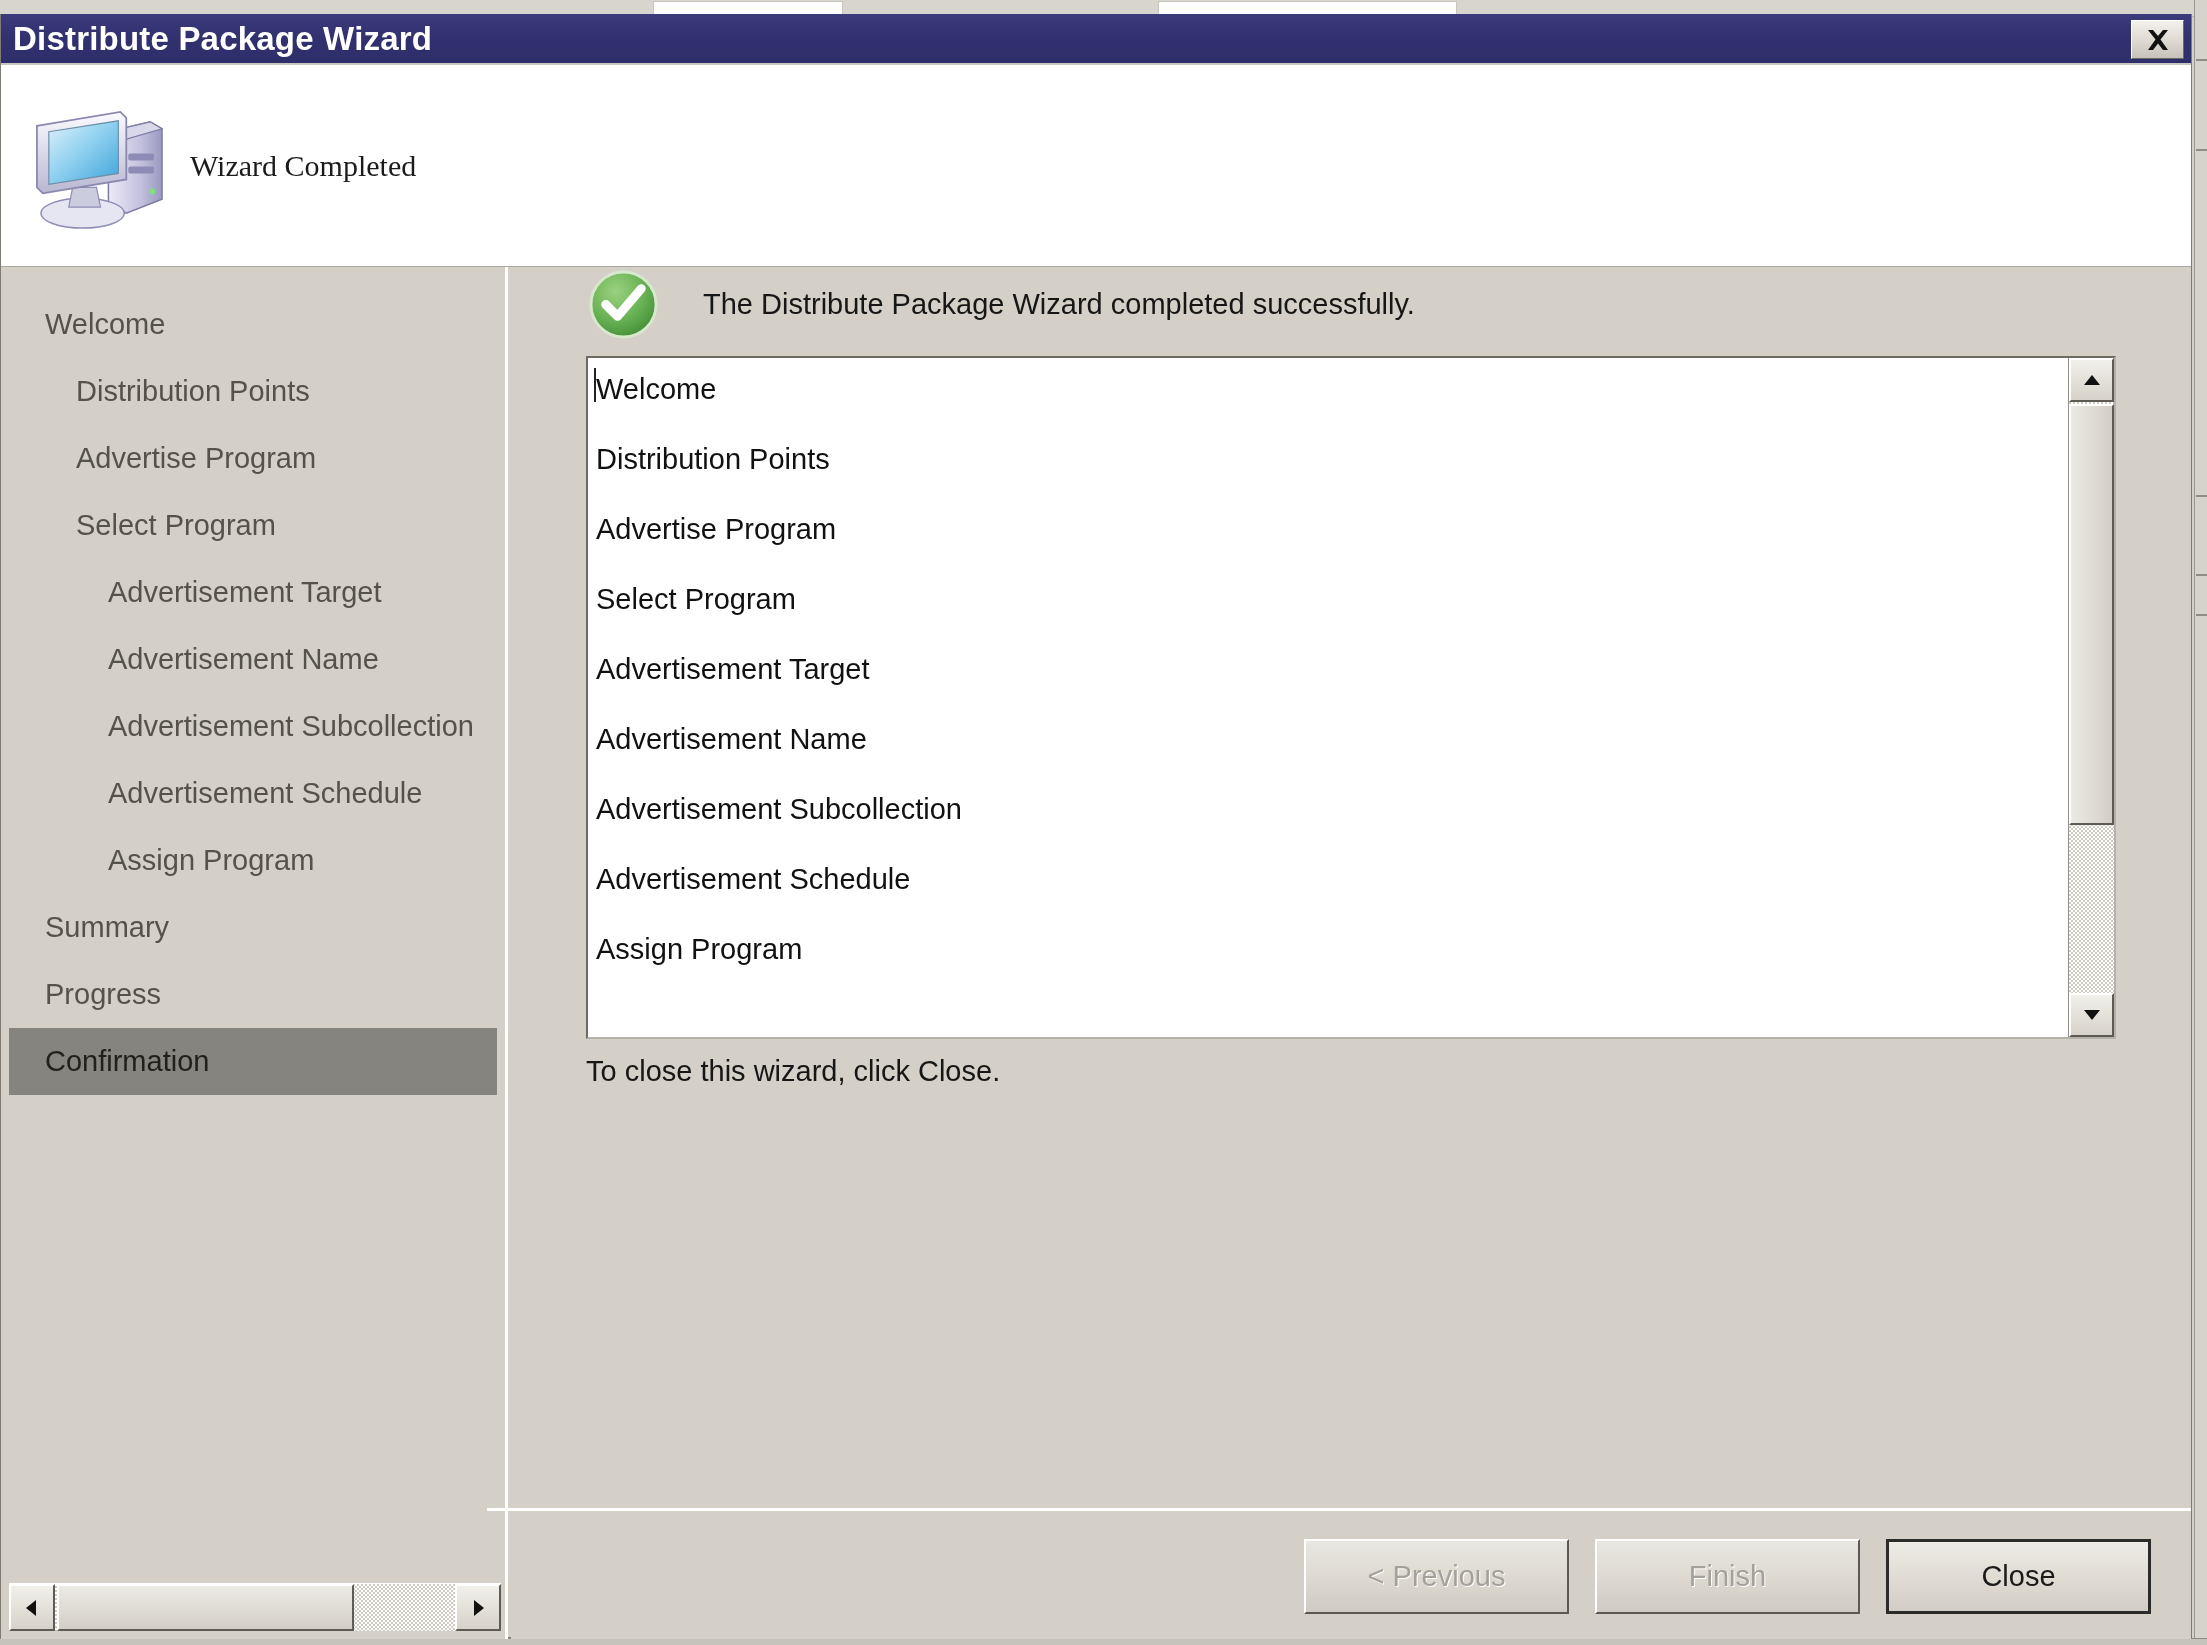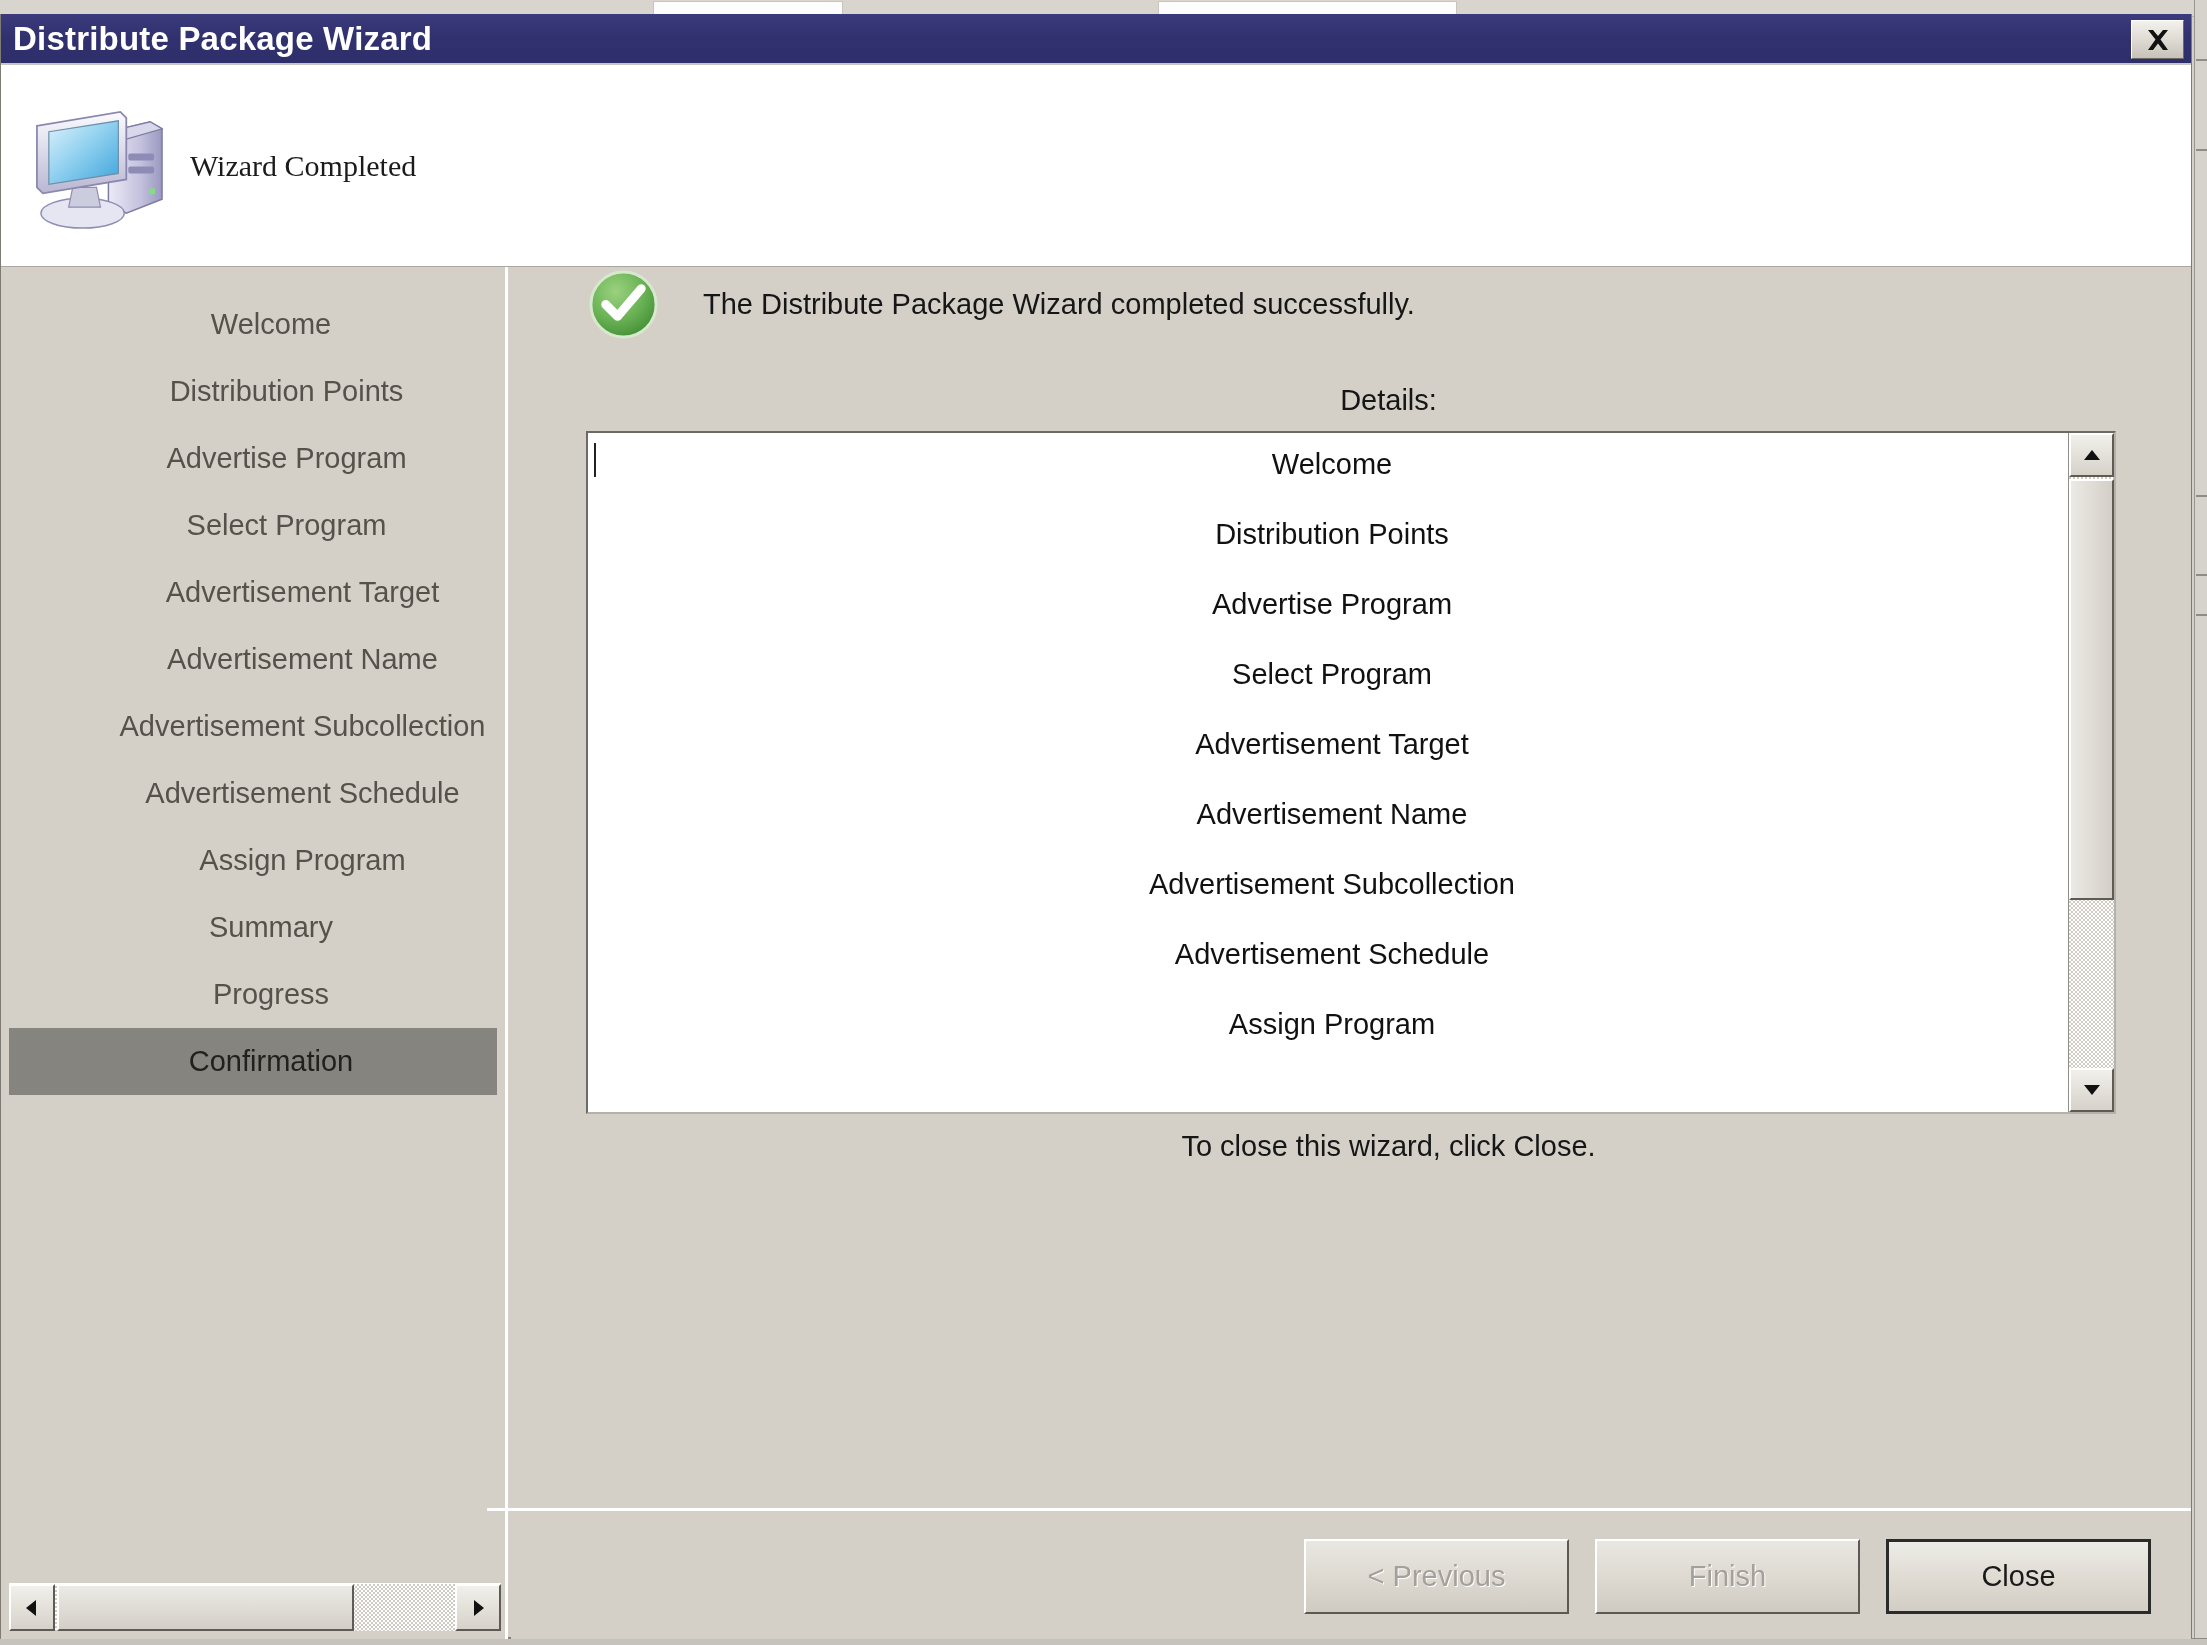--- a/index.html
+++ b/index.html
@@ -116,21 +116,20 @@
     margin-left: 18px;
     font-size: 30px;
     color: #1b1b1b;
     white-space: nowrap;
   }
 
   
   .body-area {
     position: relative;
     height: 1172px;
-    text-align: center;
   }
   .sidebar {
     position: absolute;
     left: 0; top: 0;
     width: 507px;
     height: 1372px;
     background: #d4d0c8;
     border-right: 3px solid #ffffff;
     box-sizing: border-box;
     overflow: hidden;
@@ -455,21 +454,20 @@
                   <stop offset="100%" stop-color="#3f8a33"></stop>
                 </radialGradient>
               </defs>
               <circle cx="38" cy="38" r="33" fill="url(#grn)" stroke="#d8e8cf" stroke-width="3"></circle>
               <path d="M20 38 L32 50 L56 22" fill="none" stroke="#ffffff" stroke-width="9" stroke-linecap="round" stroke-linejoin="round"></path>
             </svg>
           </div>
           <div class="status-text">The Distribute Package Wizard completed successfully.</div>
         </div>
 
-        <div class="details-label">Details:</div>
 
         <div class="details-wrap">
           <div class="details-list" id="details-list">
             <div class="caret"></div>
           <div class="detail-row">Welcome</div>
               <div class="detail-row">Distribution Points</div>
               <div class="detail-row">Advertise Program</div>
               <div class="detail-row">Select Program</div>
               <div class="detail-row">Advertisement Target</div>
               <div class="detail-row">Advertisement Name</div>

